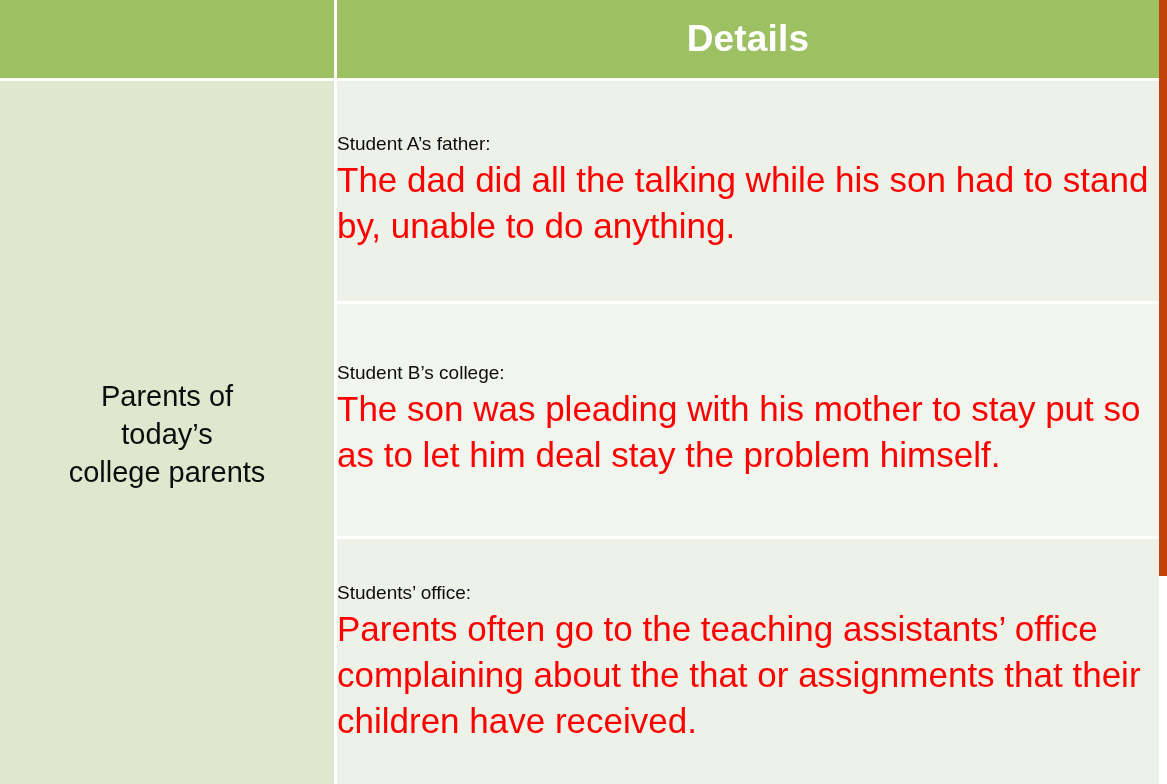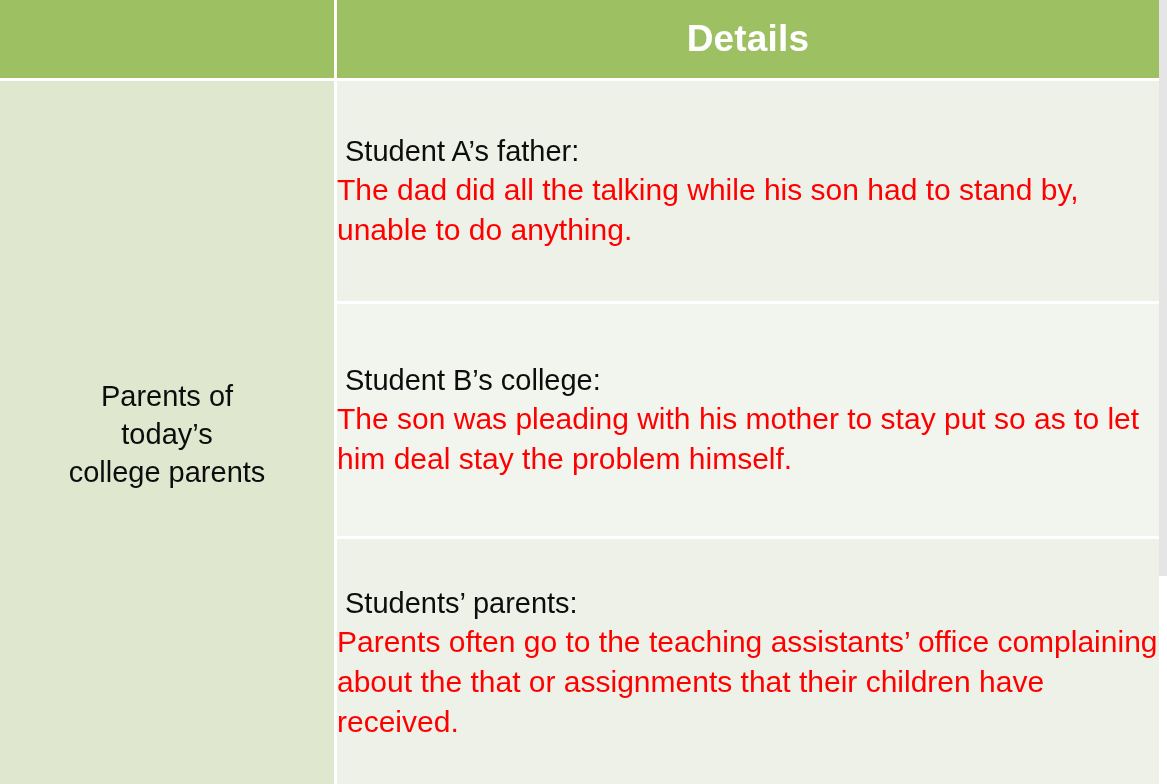--- a/index.html
+++ b/index.html
@@ -10,21 +10,21 @@
   body {
     width: 1167px;
     height: 784px;
     font-family: "Liberation Sans", sans-serif;
     overflow: hidden;
   }
   .slide {
     position: relative;
     width: 1167px;
     height: 576px;
-    background: #e5e5e5;
+    background: #c2410c;
   }
   table.details-table {
     border-collapse: collapse;
     table-layout: fixed;
     width: 1159px;
     margin: 0;
   }
   table.details-table td,
   table.details-table th {
     padding: 0;
@@ -68,28 +68,27 @@
   .detail-cell {
     background: #eef1e8;
     border-top: 3px solid #ffffff;
     padding: 16px 18px 18px 14px;
   }
   .detail-cell.alt {
     background: #f2f4ee;
   }
   .detail-title {
     color: #0d0d0d;
-    font-size: 29px;
+    font-size: 19px;
     line-height: 1.3;
     display: block;
-    margin-left: 8px;
   }
   .detail-body {
     color: #ff0000;
-    font-size: 30px;
+    font-size: 35px;
     line-height: 1.32;
     display: block;
   }
   .cell-1 { height: 220px; }
   .cell-2 { height: 232px; }
   .cell-3 { height: 248px; }
 </style>
 </head>
 <body>
 
@@ -116,19 +115,19 @@
       </td>
     </tr>
     <tr>
       <td class="detail-cell alt cell-2">
         <span class="detail-title">Student B’s college:</span>
         <span class="detail-body">The son was pleading with his mother to stay put so as to let him deal stay the problem himself.</span>
       </td>
     </tr>
     <tr>
       <td class="detail-cell cell-3">
-        <span class="detail-title">Students’ parents:</span>
+        <span class="detail-title">Students’ office:</span>
         <span class="detail-body">Parents often go to the teaching assistants’ office complaining about the that or assignments that their children have received.</span>
       </td>
     </tr>
   </tbody>
     </table>
 </div>
 
 </body></html>

